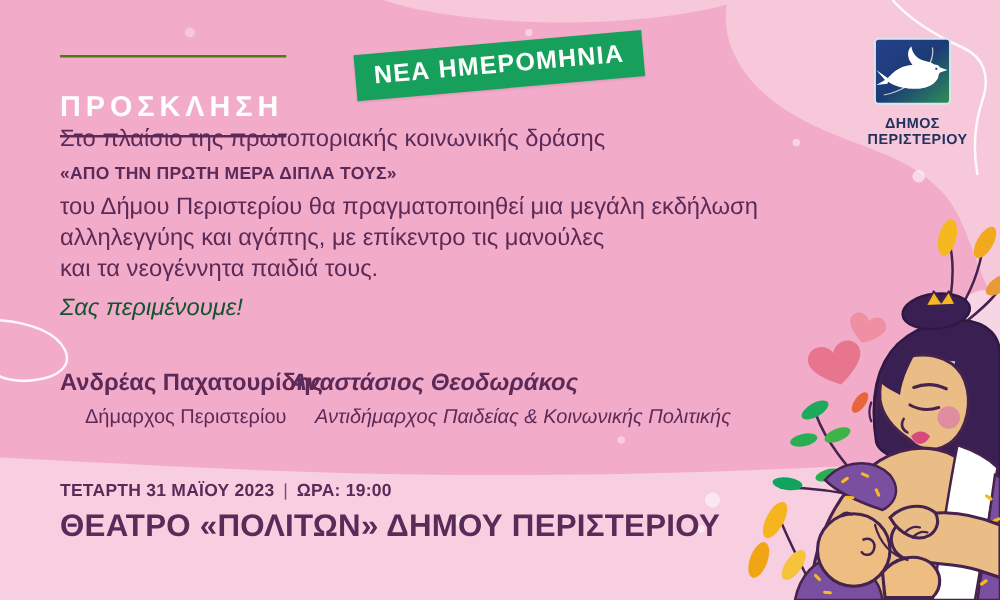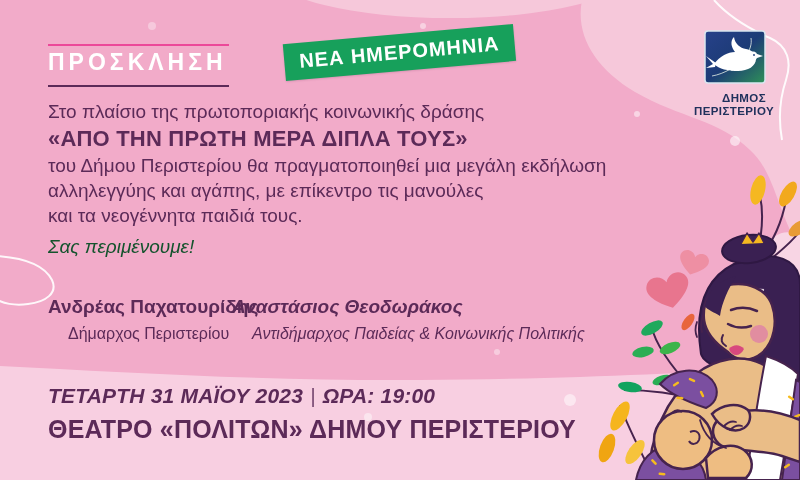--- a/index.html
+++ b/index.html
@@ -8,53 +8,53 @@
     font-family:"Liberation Sans","DejaVu Sans",sans-serif;
     background:#f2abc9;
   }
   .bg-svg{position:absolute;inset:0;z-index:0;}
   .layer{position:absolute;z-index:2;}
 
   
   .invitation{
     left:48px;top:44px;
     color:#ffffff;font-weight:700;font-size:23px;letter-spacing:4px;
-    border-top:2px solid #ec4899;border-bottom:2px solid #5c2a58;
-    padding:3px 2px 9px 0;
+    border-top:2px solid #4d7c0f;border-bottom:2px solid #5c2a58;
+    padding:26px 2px 9px 0;
   }
   .new-date{
     left:286px;top:44px;
     background:#17a05b;color:#ffffff;font-weight:700;font-size:20px;
     letter-spacing:1px;padding:7px 15px;
     transform:rotate(-5deg);transform-origin:left bottom;
     box-shadow:0 1px 2px rgba(90,20,70,.15);
   }
 
   
-  .logo{left:694px;top:30px;width:72px;text-align:right;}
+  .logo{left:694px;top:30px;width:72px;text-align:center;}
   .logo-text{
     margin-top:4px;color:#20315c;font-weight:700;
     font-size:11.5px;line-height:13px;letter-spacing:.4px;
   }
 
   
   .copy{left:48px;top:99px;color:#5c2a58;font-size:19px;line-height:25px;}
-  .copy .t-bold{font-weight:700;font-size:22px;letter-spacing:.2px;line-height:29px;}
+  .copy .t-bold{font-weight:700;font-size:14px;letter-spacing:.2px;line-height:29px;}
   .closing{left:48px;top:236px;color:#14532d;font-size:19px;font-style:italic;}
 
   
   .sign{top:296px;color:#5c2a58;}
   .sign .name{font-weight:700;font-size:19px;}
   .sign .role{font-size:16px;margin-top:7px;margin-left:20px;}
   .sign-1{left:48px;}
   .sign-2{left:232px;font-style:italic;}
 
   
   .event{left:48px;top:384px;color:#5c2a58;}
-  .event .line1{font-weight:700;font-size:21px;letter-spacing:.2px;font-style:italic;}
+  .event .line1{font-weight:700;font-size:14px;letter-spacing:.2px;}
   .event .sep{font-weight:400;padding:0 7px;color:#7a4b74;}
   .event .line2{font-weight:700;font-size:25px;margin-top:7px;letter-spacing:.2px;}
   .event .line3{font-size:14.5px;margin-top:7px;}
 </style>
 </head>
 <body>
 
 <svg class="bg-svg" viewBox="0 0 800 480" aria-hidden="true">
 
   <rect x="0" y="0" width="800" height="480" fill="#f2abc9"></rect>

